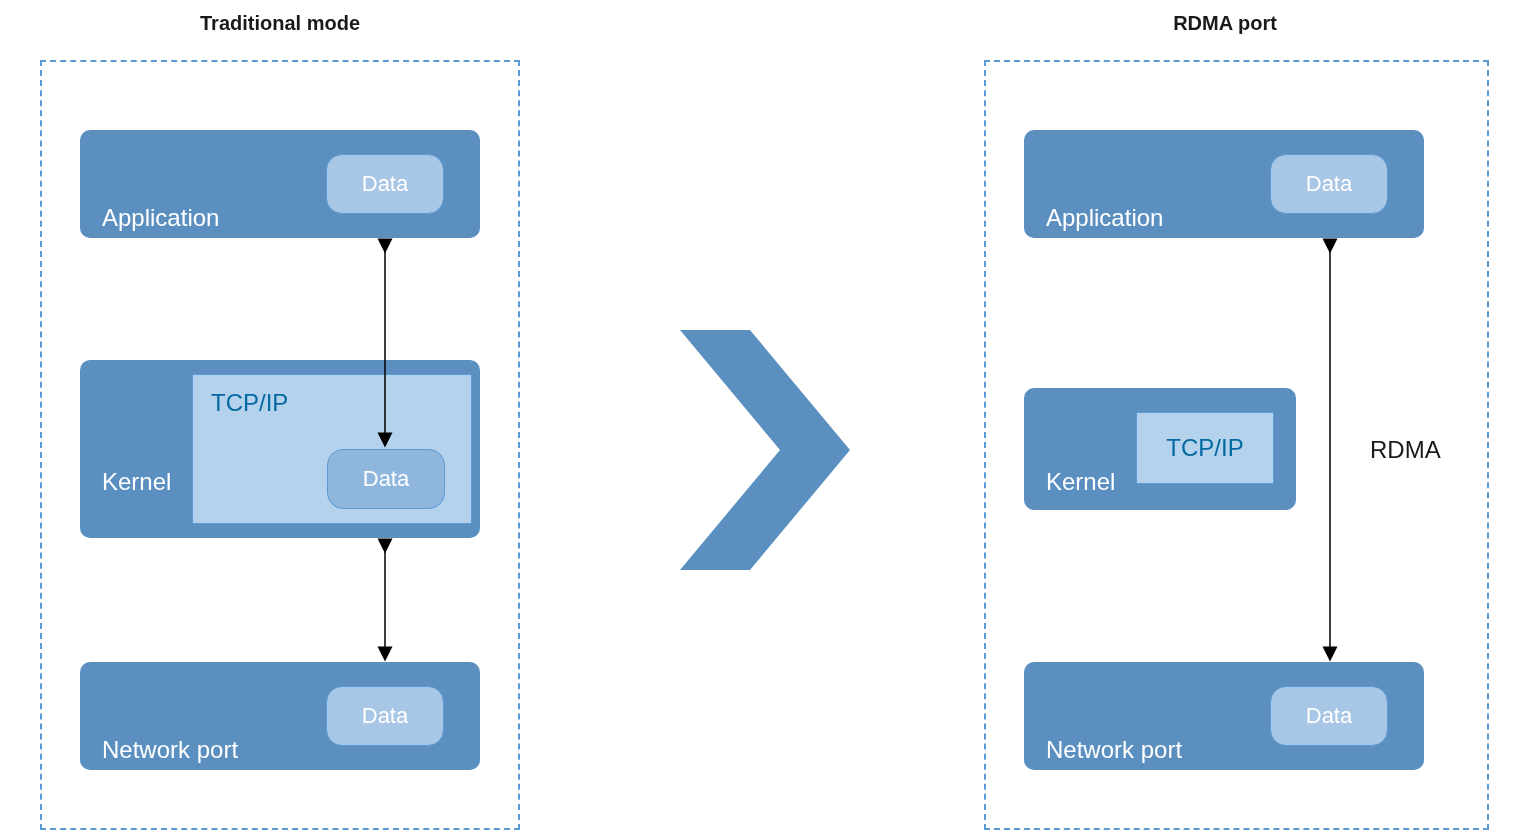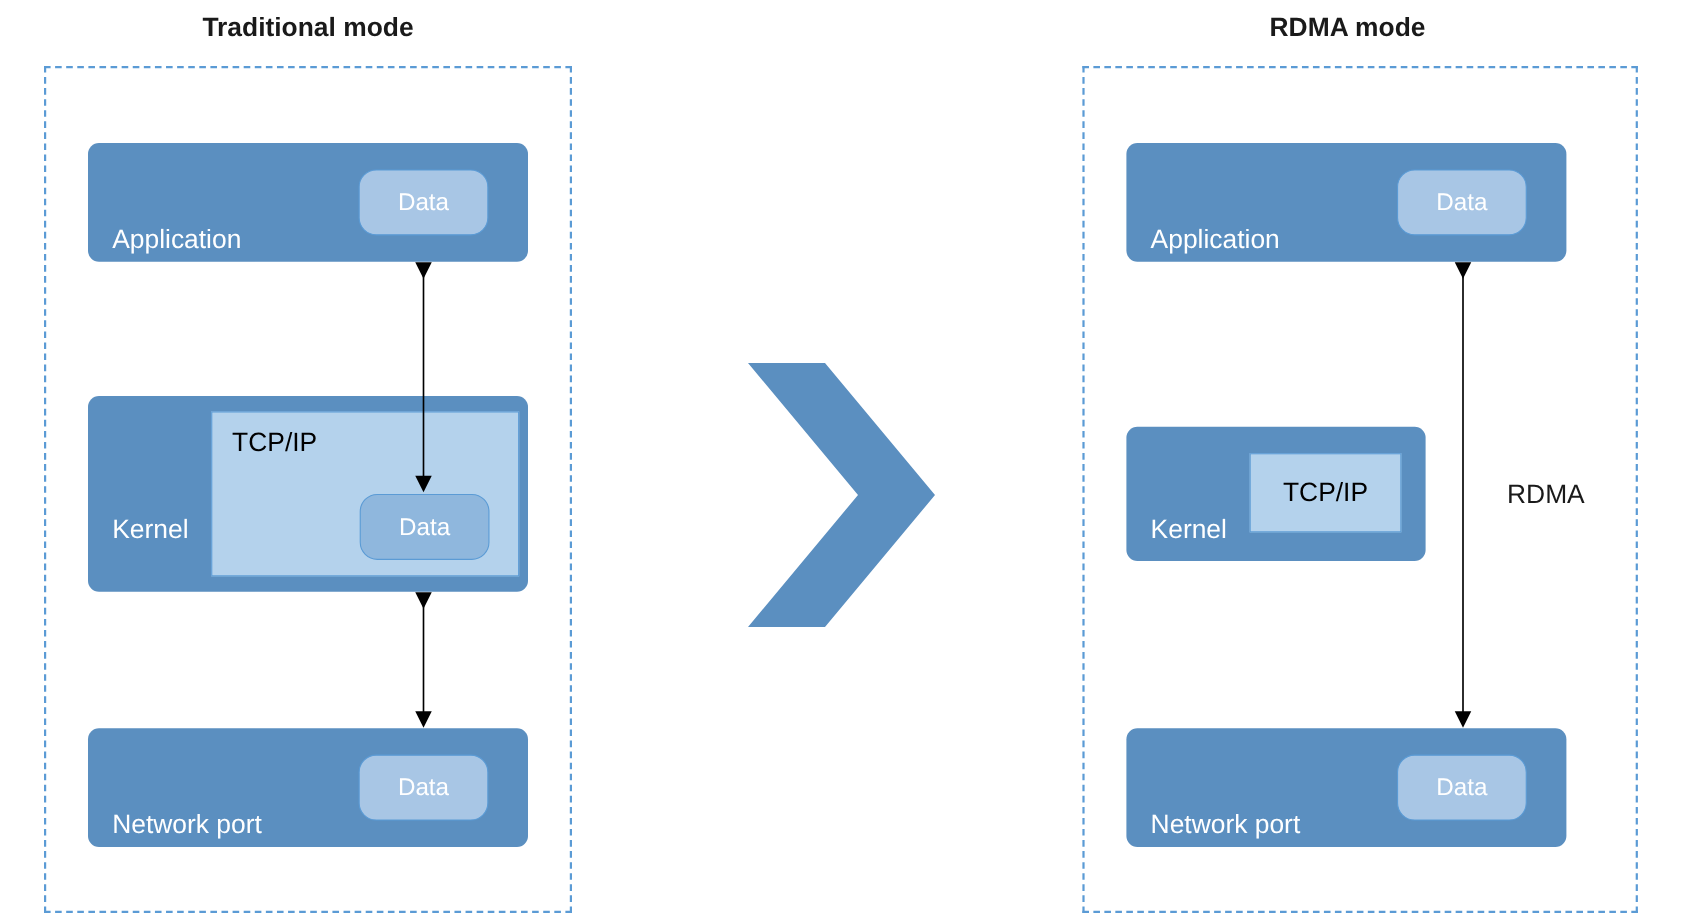--- a/index.html
+++ b/index.html
@@ -7,21 +7,21 @@
     font-family:"Segoe UI","Helvetica Neue",Arial,sans-serif;
     background:#fff;
     width:1528px;
     height:832px;
     position:relative;
     color:#212121;
   }
   .title{
     position:absolute;
     font-weight:700;
-    font-size:24px;
+    font-size:20px;
     color:#1a1a1a;
     text-align:center;
   }
   .panel{
     position:absolute;
     border:2px dashed #5b9bd5;
     box-sizing:border-box;
   }
   .block{
     position:absolute;
@@ -48,40 +48,40 @@
     box-sizing:border-box;
   }
   .tcpip-big{
     position:absolute;
     background:#b4d2ec;
     border:1.5px solid #5b9bd5;
     box-sizing:border-box;
   }
   .tcpip-label{
     position:absolute;
-    color:#000000;
+    color:#0369a1;
     font-size:24px;
   }
   .rdma-label{
     position:absolute;
     color:#1a1a1a;
     font-size:24px;
   }
   svg.overlay{
     position:absolute;
     left:0;top:0;
     width:1528px;height:832px;
     pointer-events:none;
   }
 </style>
 </head>
 <body>
 
 <div class="title" style="left:80px;top:12px;width:400px;">Traditional mode</div>
-<div class="title" style="left:1025px;top:12px;width:400px;">RDMA mode</div>
+<div class="title" style="left:1025px;top:12px;width:400px;">RDMA port</div>
 
 <div class="panel" style="left:40px;top:60px;width:480px;height:770px;"></div>
 
 <div class="block" style="left:80px;top:130px;width:400px;height:108px;">
   <div class="block-label" style="left:22px;top:38px;">Application</div>
   <div class="data-chip" style="left:246px;top:24px;width:118px;height:60px;">Data</div>
 </div>
 
 <div class="block" style="left:80px;top:360px;width:400px;height:178px;">
   <div class="block-label" style="left:22px;top:72px;">Kernel</div>

